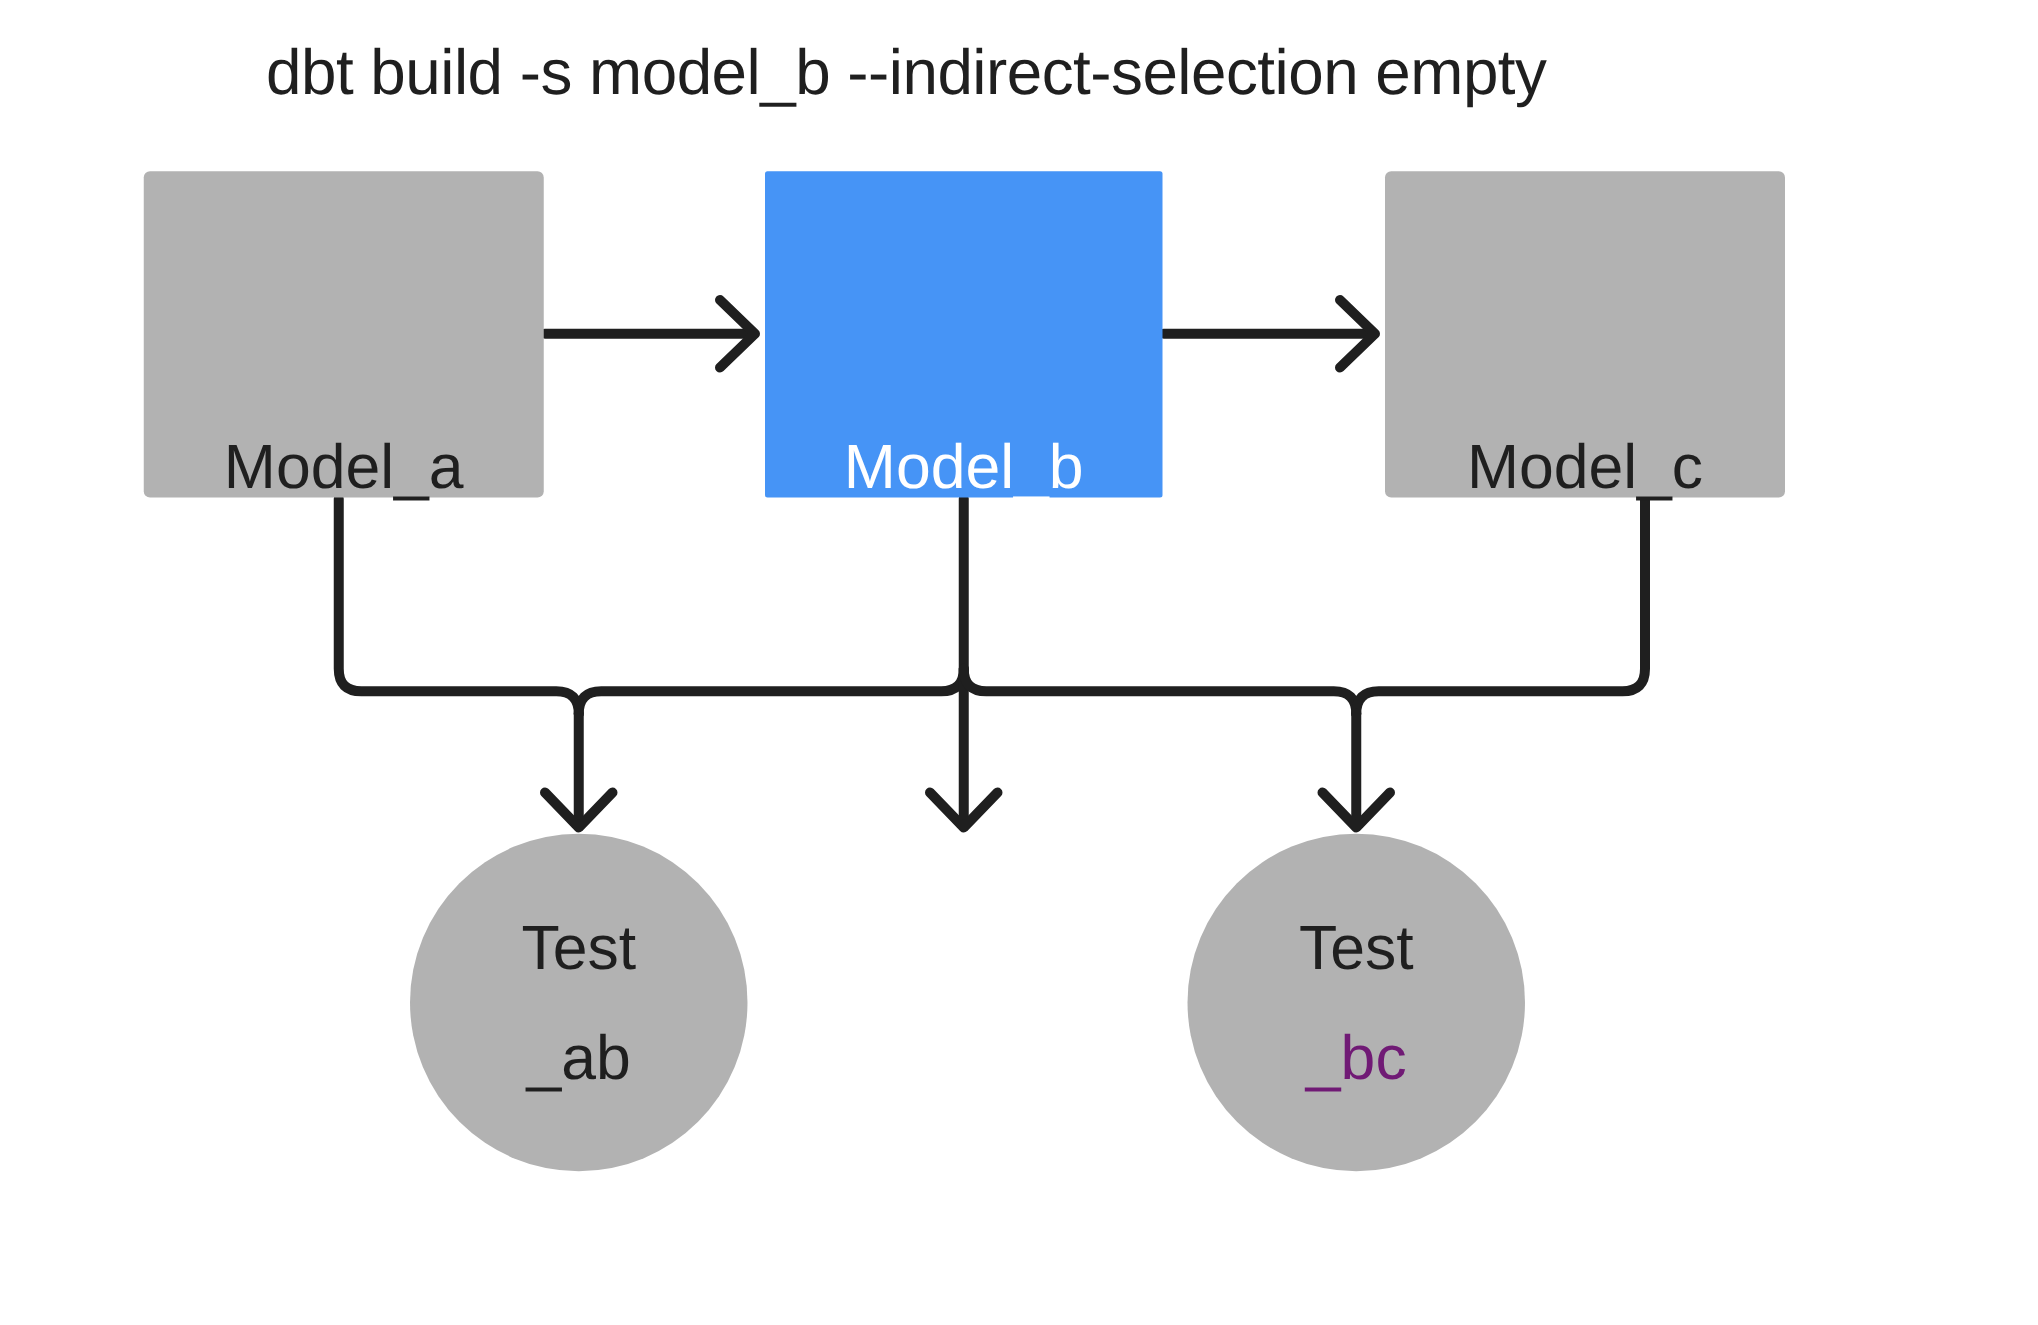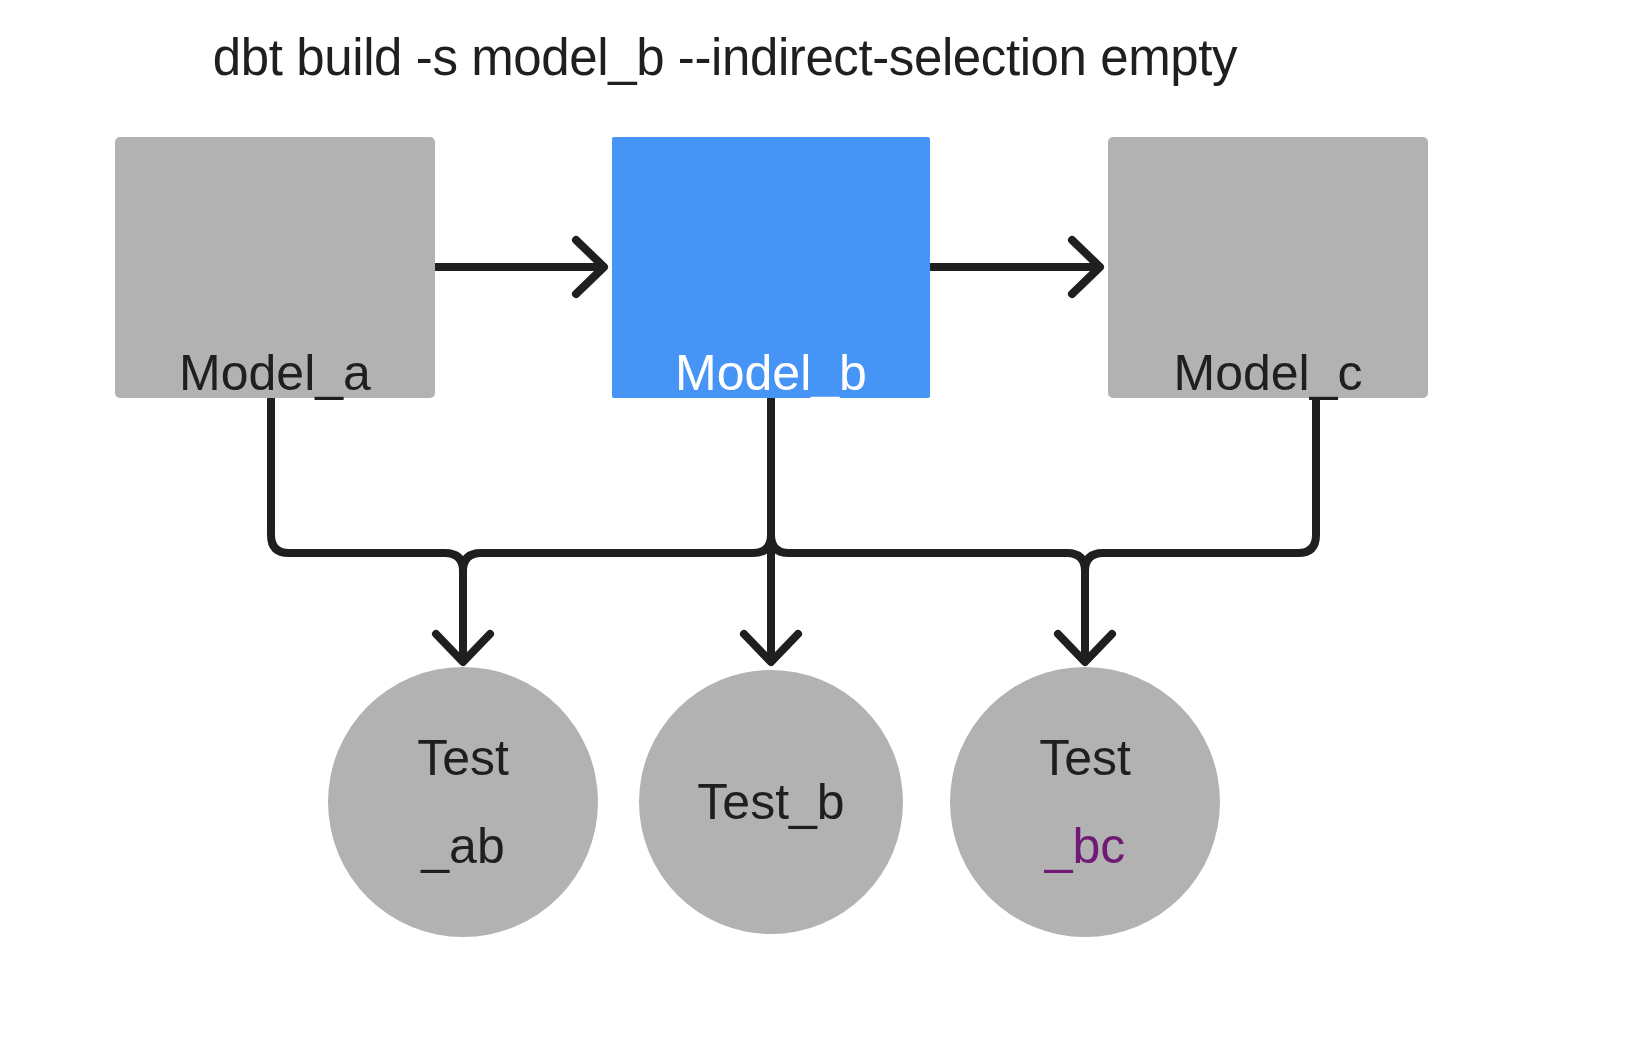--- a/index.html
+++ b/index.html
@@ -129,22 +129,19 @@
 
   <div class="node-box" style="left:612px; top:137px; width:318px; height:261px; background:#4694f6; border-radius:2px;">
     <span class="node-label" style="color:#ffffff;">Model_b</span>
   </div>
 
   <div class="node-circle" style="left:328px; top:667px; width:270px; height:270px; background:#b2b2b2;">
     <span class="node-label" style="color:#1f1f1f;">Test</span>
     <span class="node-label" style="color:#1f1f1f; margin-top:38px;">_ab</span>
   </div>
 
-  <div class="node-circle" style="left:639px; top:670px; width:264px; height:264px; background:#b2b2b2;">
-    <span class="node-label" style="color:#1f1f1f;">Test_b</span>
-  </div>
 
   <div class="node-circle" style="left:950px; top:667px; width:270px; height:270px; background:#b2b2b2;">
     <span class="node-label" style="color:#1f1f1f;">Test</span>
     <span class="node-label" style="color:#701a75; margin-top:38px;">_bc</span>
   </div>
 
 </div>
 
 </body></html>

